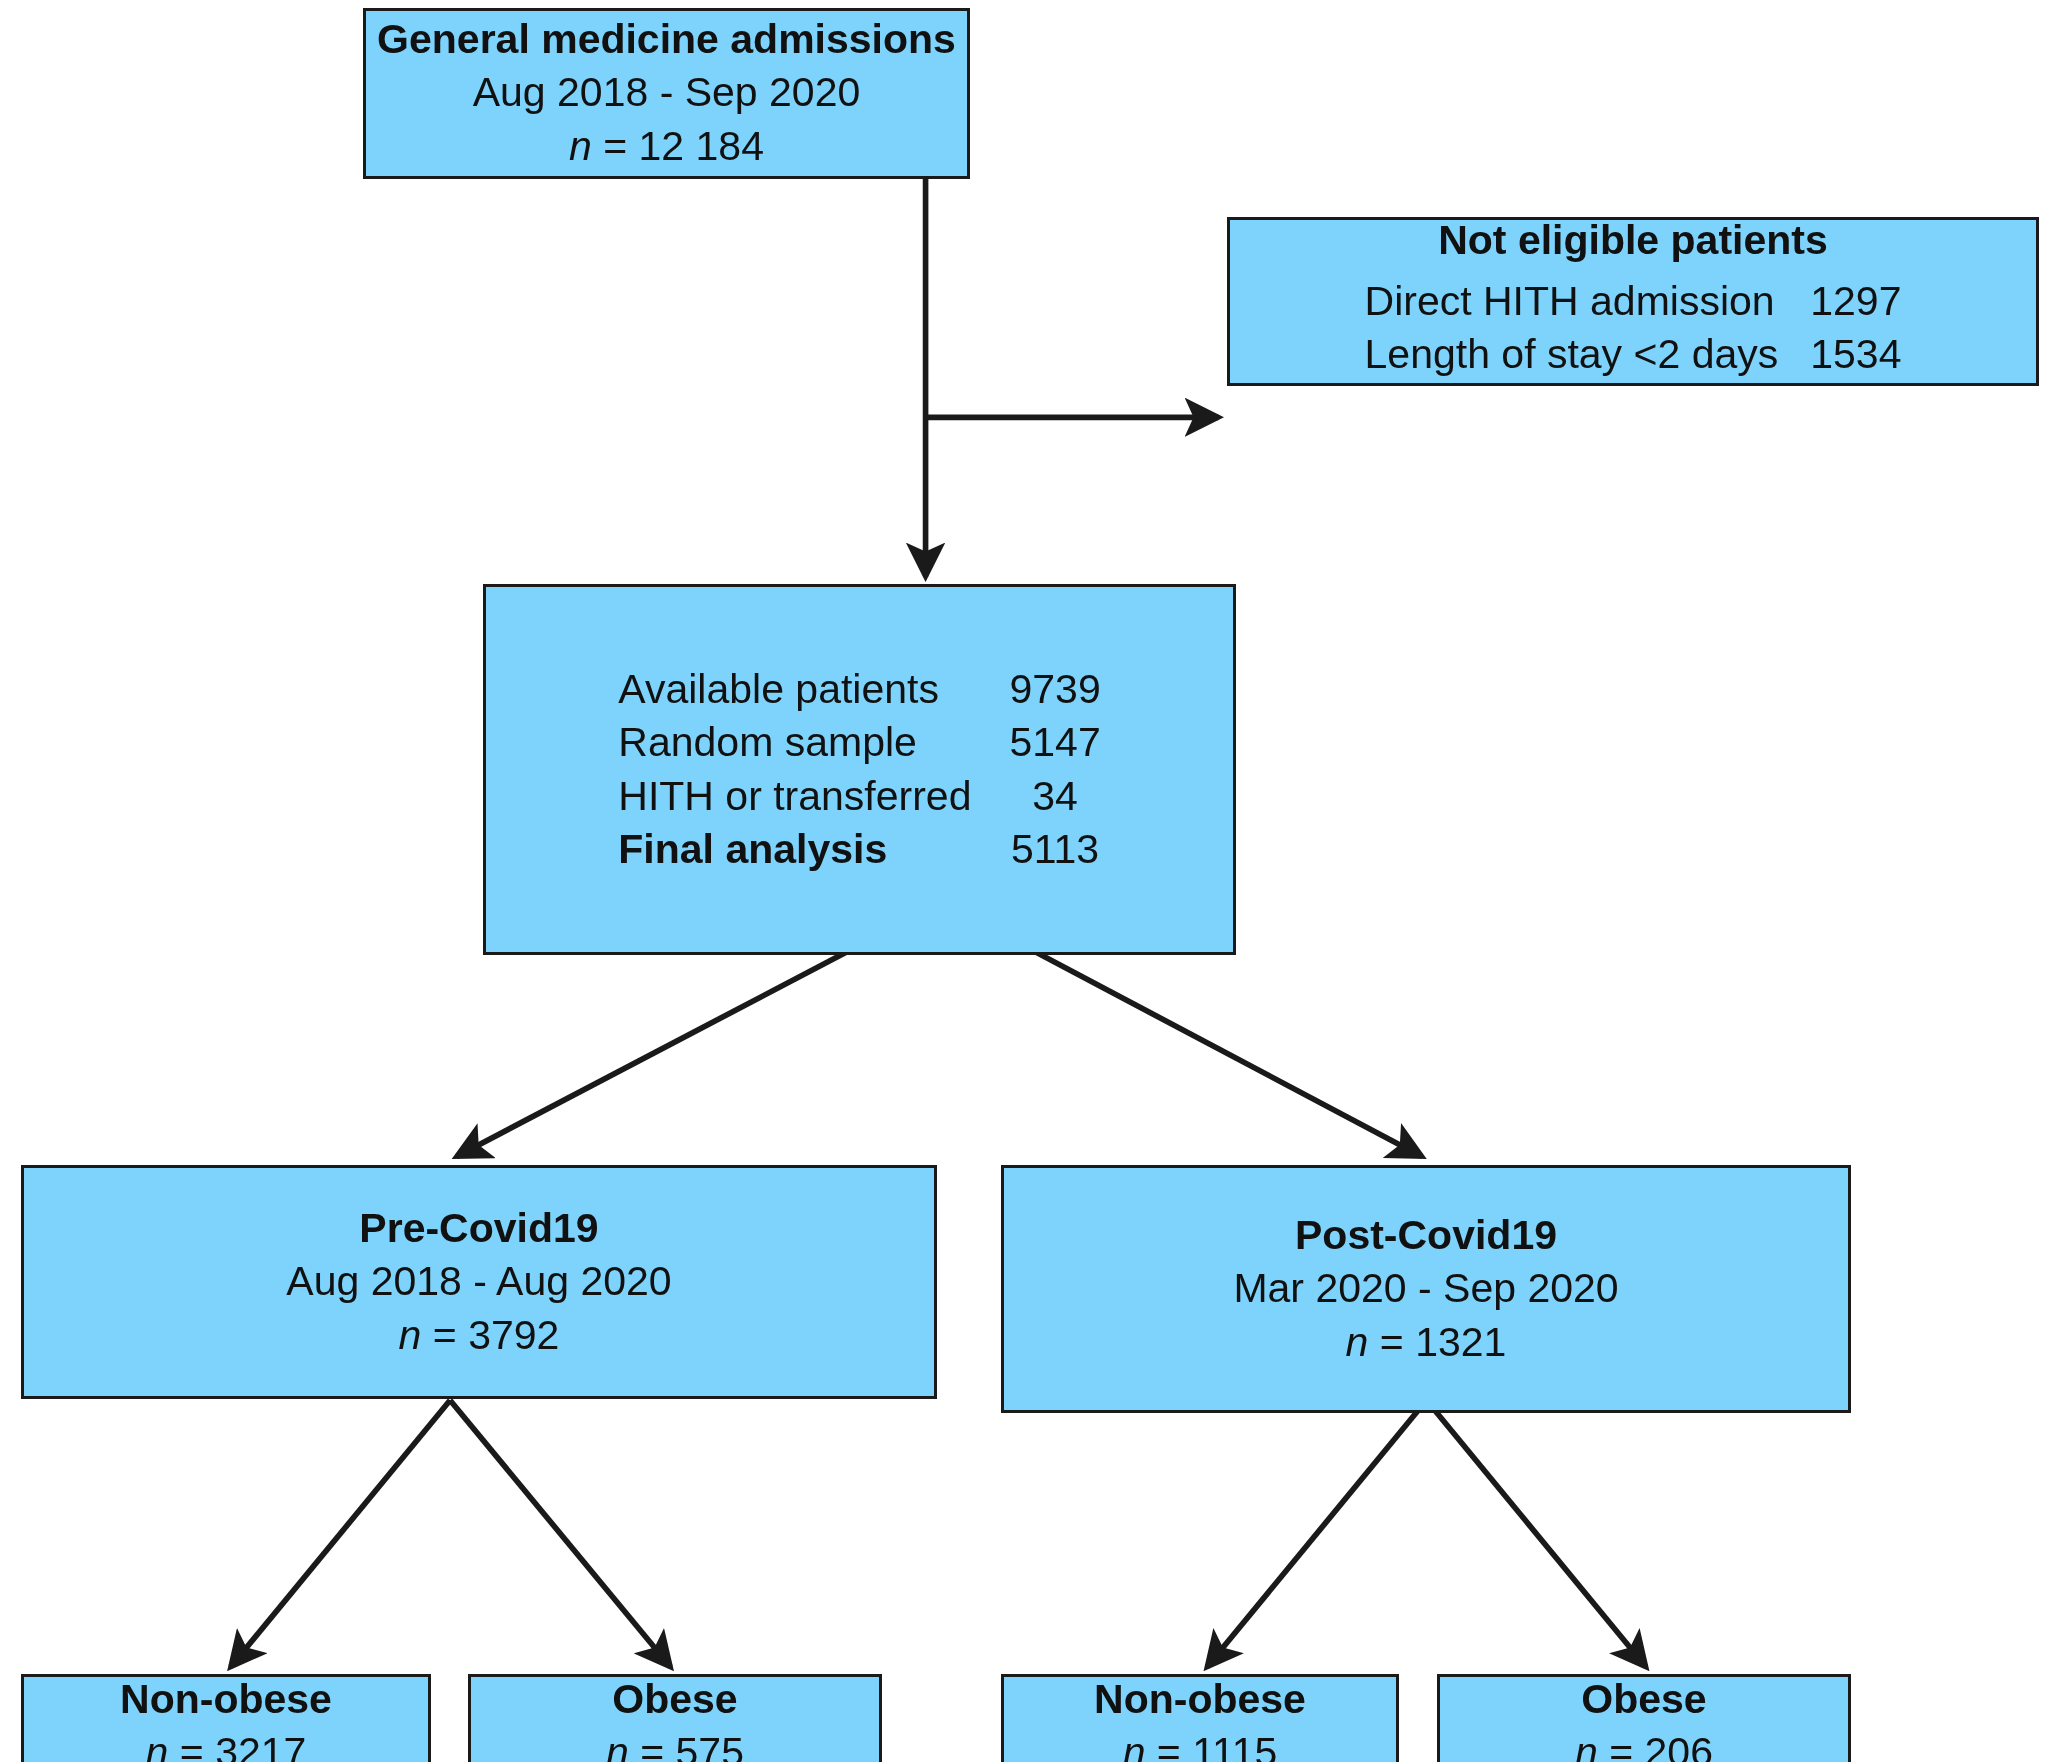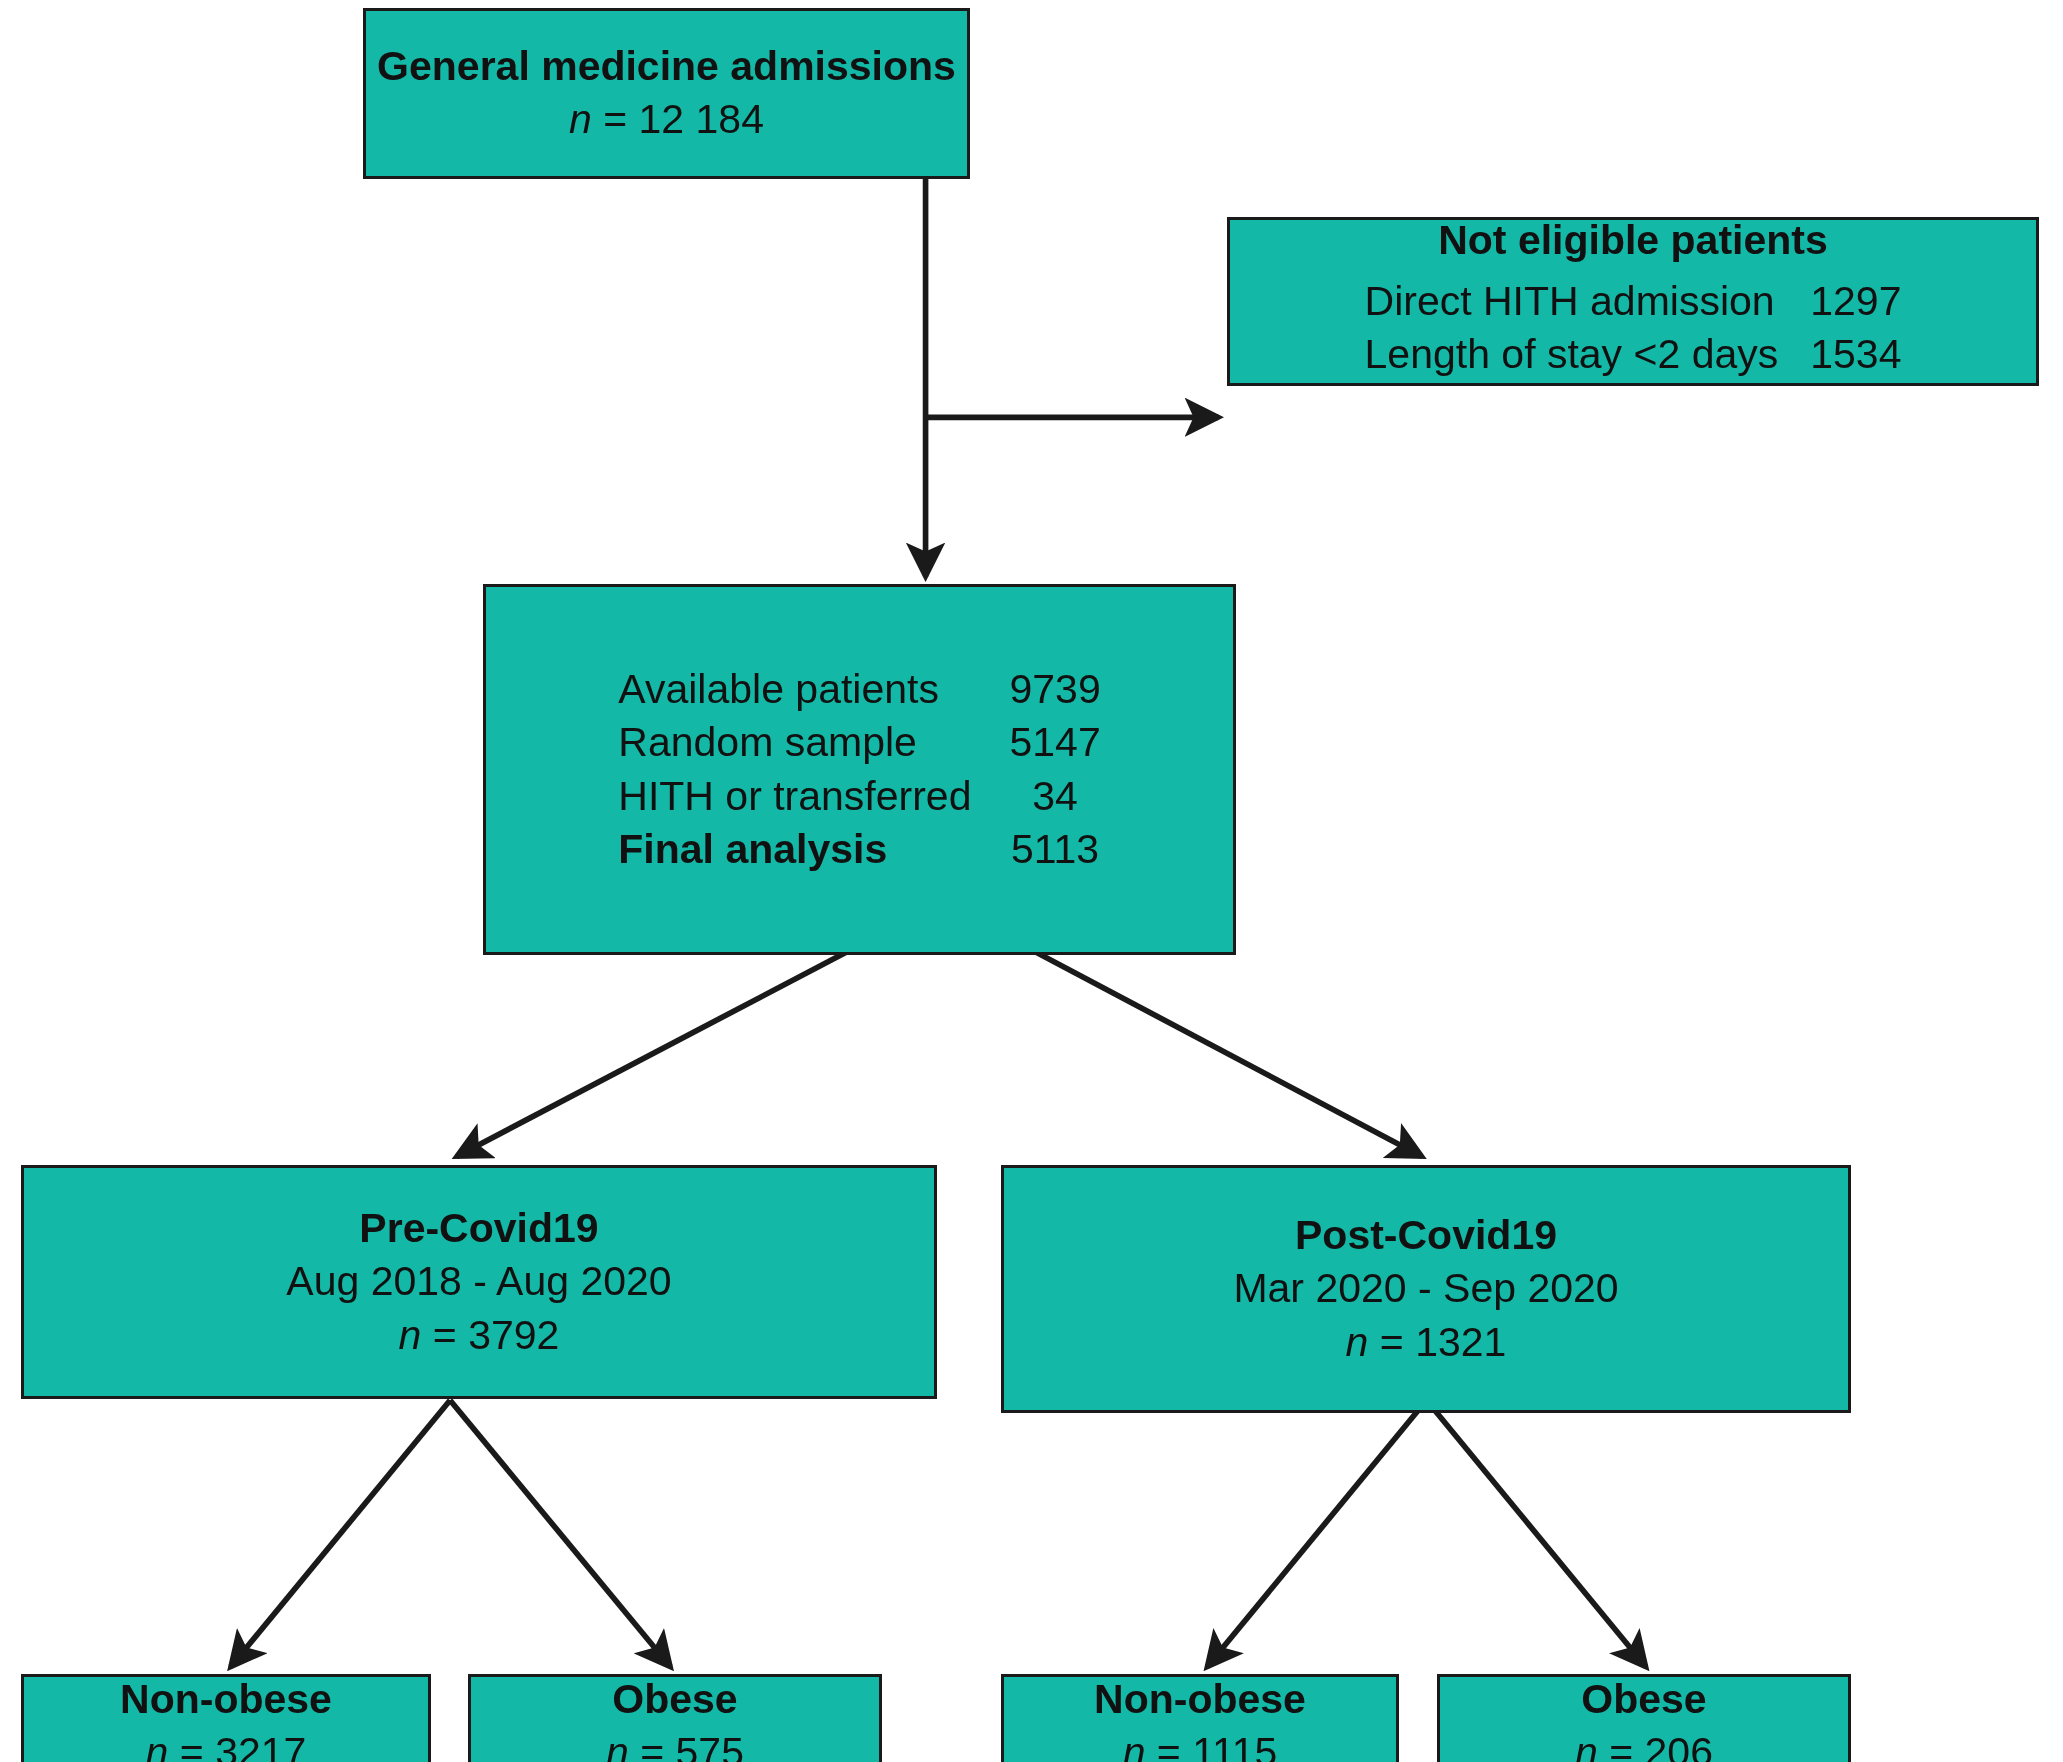--- a/index.html
+++ b/index.html
@@ -26,21 +26,21 @@
     top: 0;
     width: 2063px;
     height: 1763px;
     pointer-events: none;
   }
   
   .node {
     position: absolute;
     box-sizing: border-box;
     border: 3.8px solid #1a1a1a;
-    background: #14b8a6;
+    background: #7dd3fc;
     display: flex;
     flex-direction: column;
     justify-content: center;
   }
   .node .line {
     display: block;
     white-space: nowrap;
     line-height: 1.30;
   }
   .center .line { text-align: center; }
@@ -128,20 +128,21 @@
 
     <line x1="478" y1="1487" x2="712" y2="1770" stroke="#1a1a1a" stroke-width="6" marker-end="url(#arrowhead)"></line>
 
     <line x1="1515" y1="1487" x2="1282" y2="1770" stroke="#1a1a1a" stroke-width="6" marker-end="url(#arrowhead)"></line>
 
     <line x1="1515" y1="1487" x2="1748" y2="1770" stroke="#1a1a1a" stroke-width="6" marker-end="url(#arrowhead)"></line>
   </svg>
 
   <div class="node center" id="node-root">
     <span class="line bold">General medicine admissions</span>
+    <span class="line">Aug 2018 - Sep 2020</span>
     <span class="line"><span class="ital">n</span><span> = </span><span>12 184</span></span>
   </div>
 
   <div class="node" id="node-excluded">
     <span class="title bold">Not eligible patients</span>
     <div class="rows">
       <div class="row">
         <span class="cell-label">Direct HITH admission</span>
         <span class="cell-num">1297</span>
       </div>

